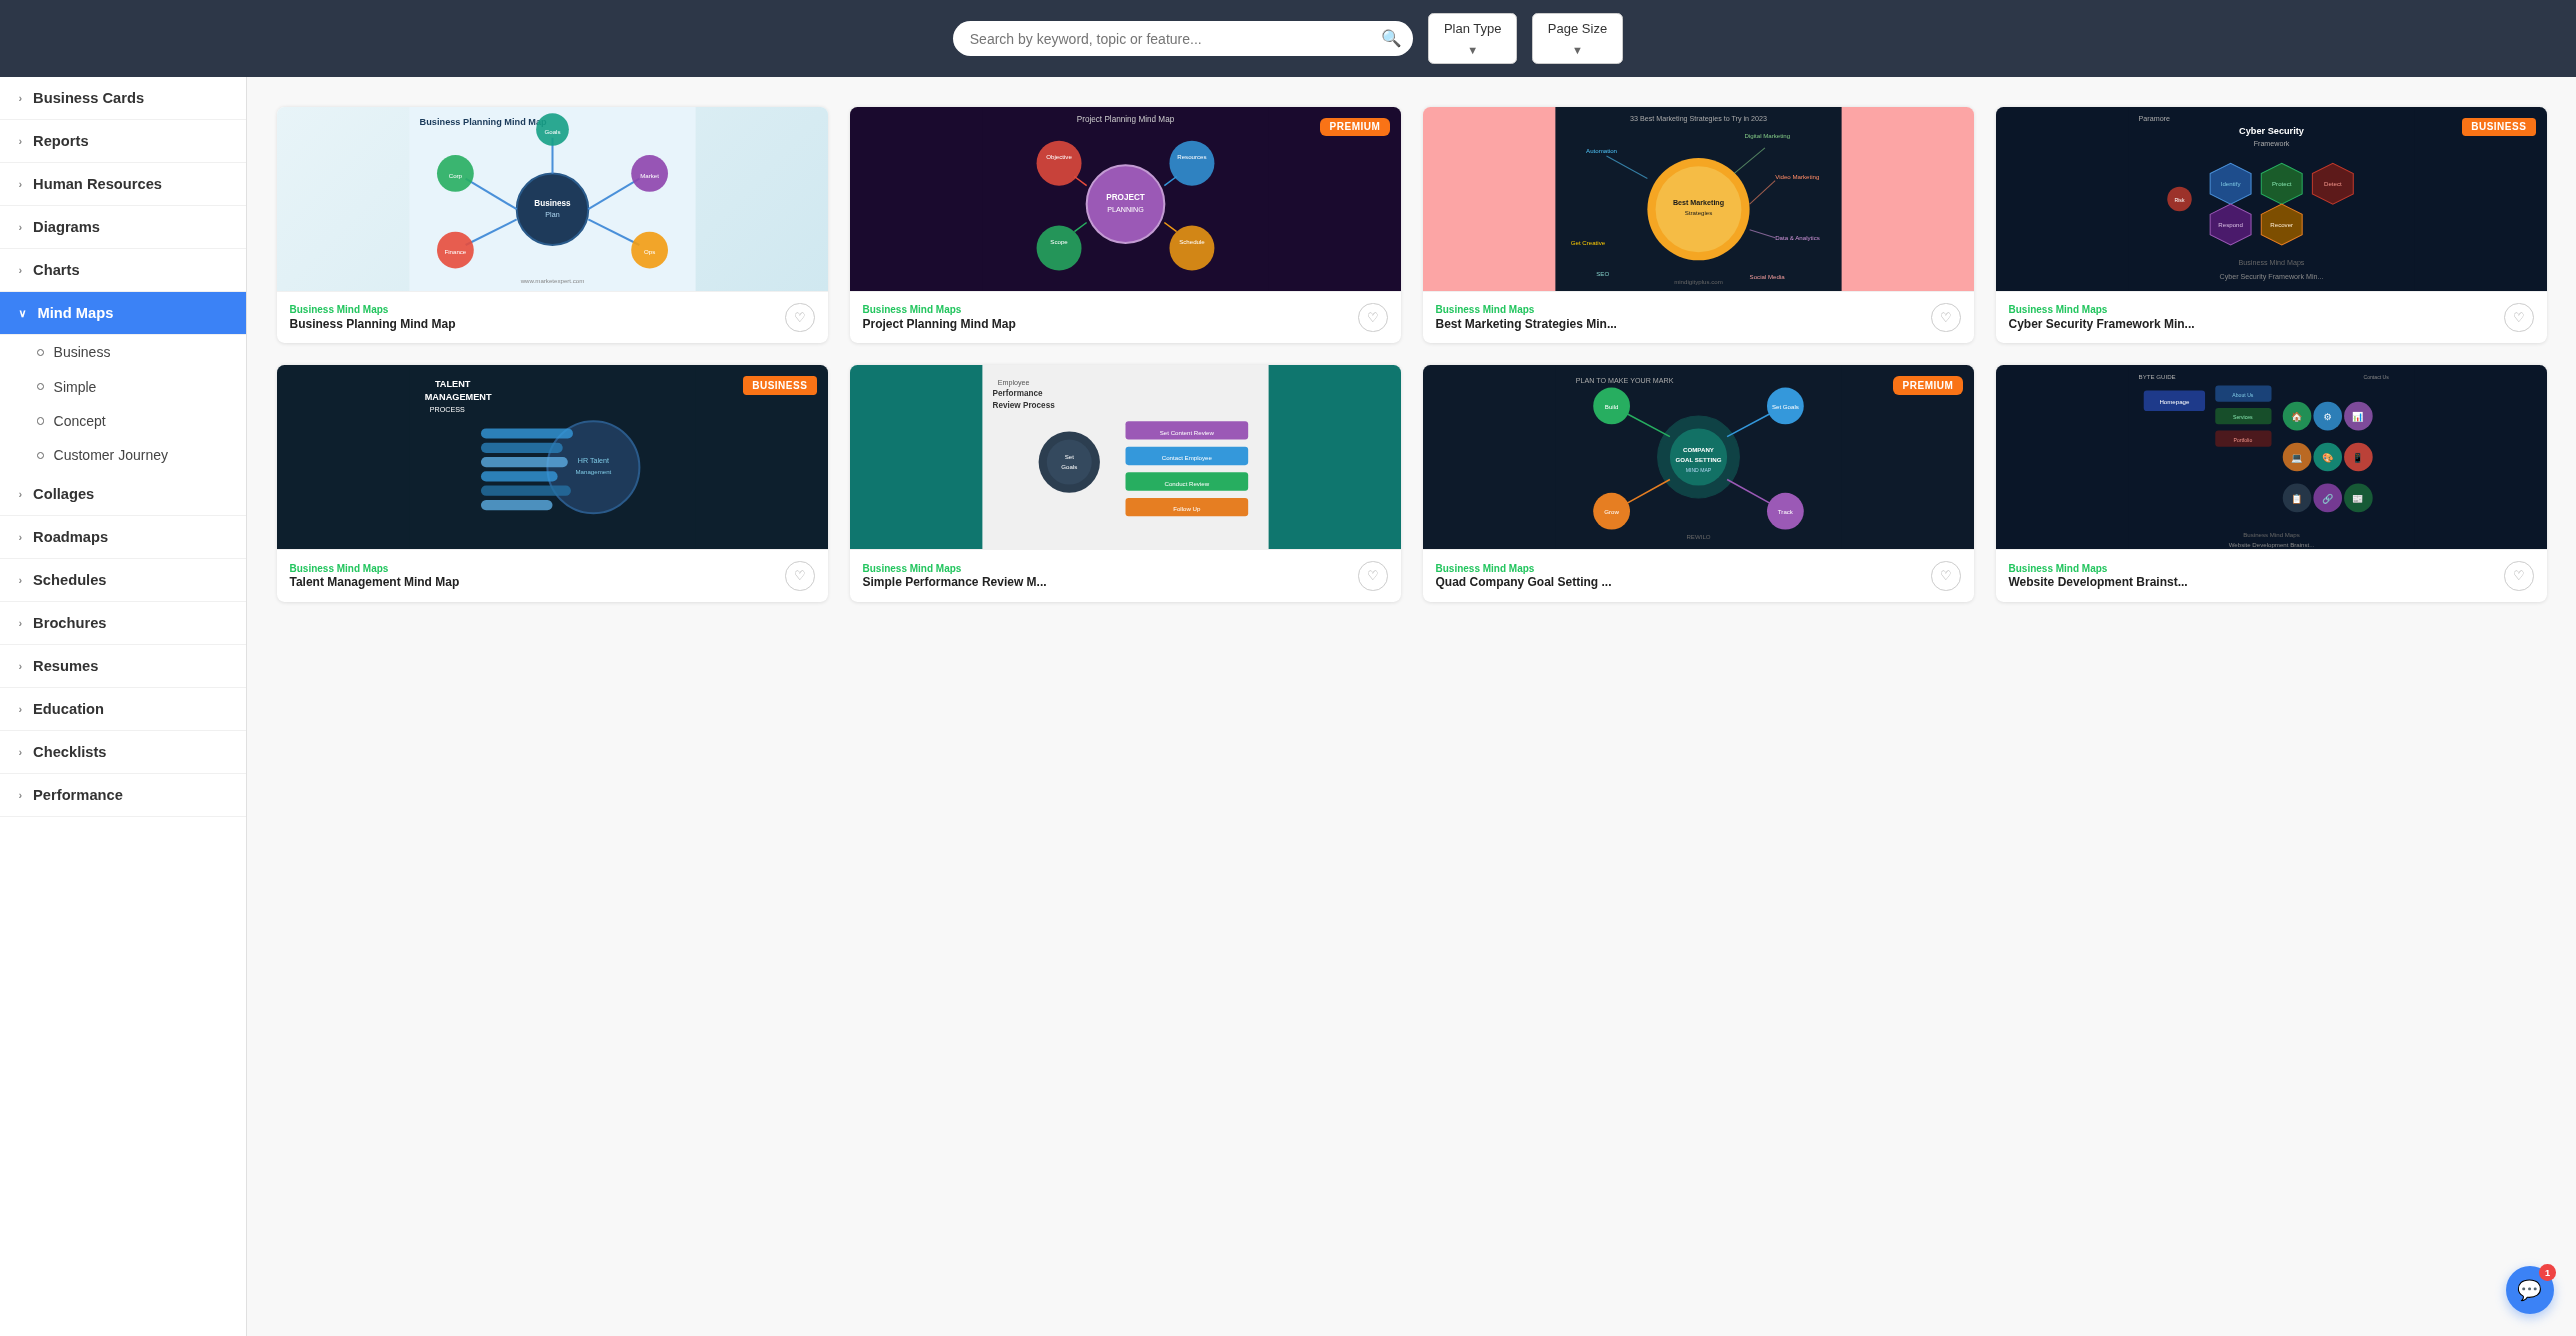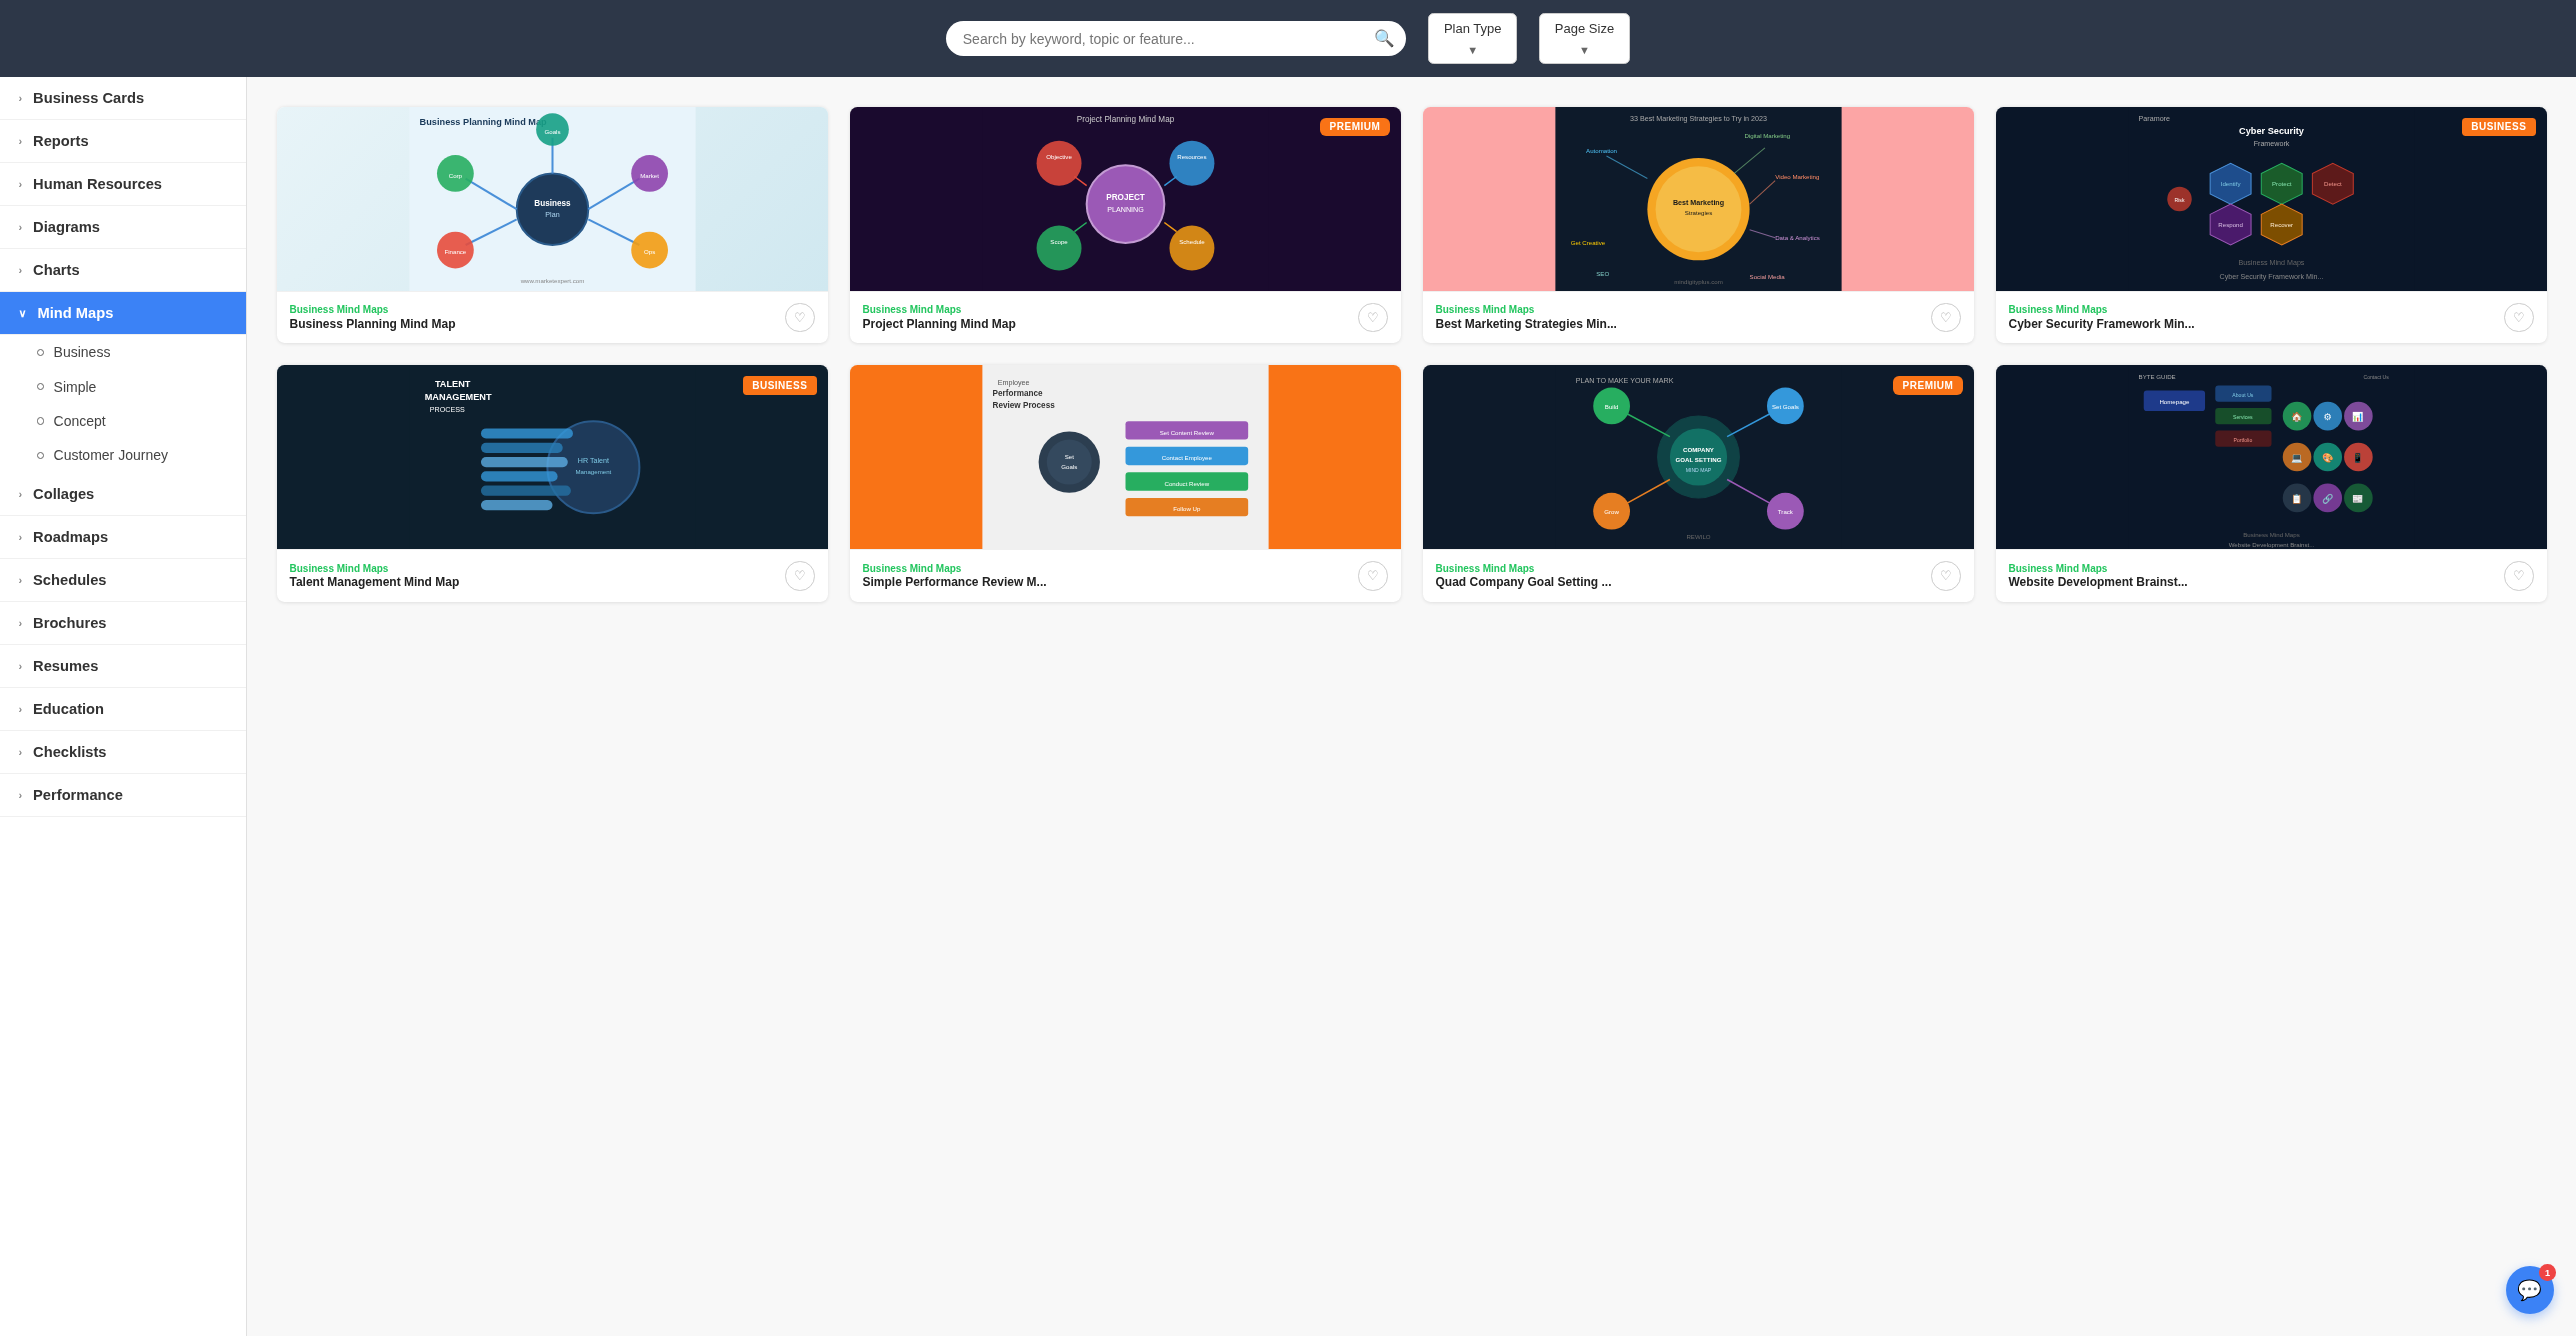--- a/index.html
+++ b/index.html
@@ -5,21 +5,21 @@
     * { box-sizing: border-box; margin: 0; padding: 0; }
     body { font-family: -apple-system, BlinkMacSystemFont, 'Segoe UI', sans-serif; display: flex; flex-direction: column; height: 100vh; overflow: hidden; background: #f5f5f5; }
 
     
     .topbar {
       background: #2d3748;
       padding: 13px 12px;
       display: flex;
       align-items: center;
       justify-content: center;
-      gap: 22px;
+      gap: 15px;
       flex-shrink: 0;
     }
     .search-container {
       position: relative;
       flex: 0 0 460px;
     }
     .search-input {
       width: 100%;
       padding: 9.2px 39px 9.2px 16.6px;
       border-radius: 22px;
@@ -499,21 +499,21 @@
         <div class="card-footer">
           <div class="card-meta">
             <div class="card-category">Business Mind Maps</div>
             <div class="card-name">Talent Management Mind Map</div>
           </div>
           <button class="heart-btn">♡</button>
         </div>
       </div>
 
       <div class="template-card">
-        <div class="card-image" style="background:#f97316;">
+        <div class="card-image" style="background:#0f766e;">
           <svg class="template-svg" viewBox="0 0 280 180" xmlns="http://www.w3.org/2000/svg">
             <rect width="280" height="180" fill="#f0f0f0"></rect>
             <text x="15" y="20" font-size="7" fill="#555">Employee</text>
             <text x="10" y="30" font-size="8" fill="#333" font-weight="bold">Performance</text>
             <text x="10" y="42" font-size="8" fill="#333" font-weight="bold">Review Process</text>
             <circle cx="85" cy="95" r="30" fill="#2c3e50"></circle>
             <circle cx="85" cy="95" r="22" fill="#34495e"></circle>
             <text x="85" y="92" text-anchor="middle" font-size="6" fill="white">Set</text>
             <text x="85" y="102" text-anchor="middle" font-size="6" fill="white">Goals</text>
 

